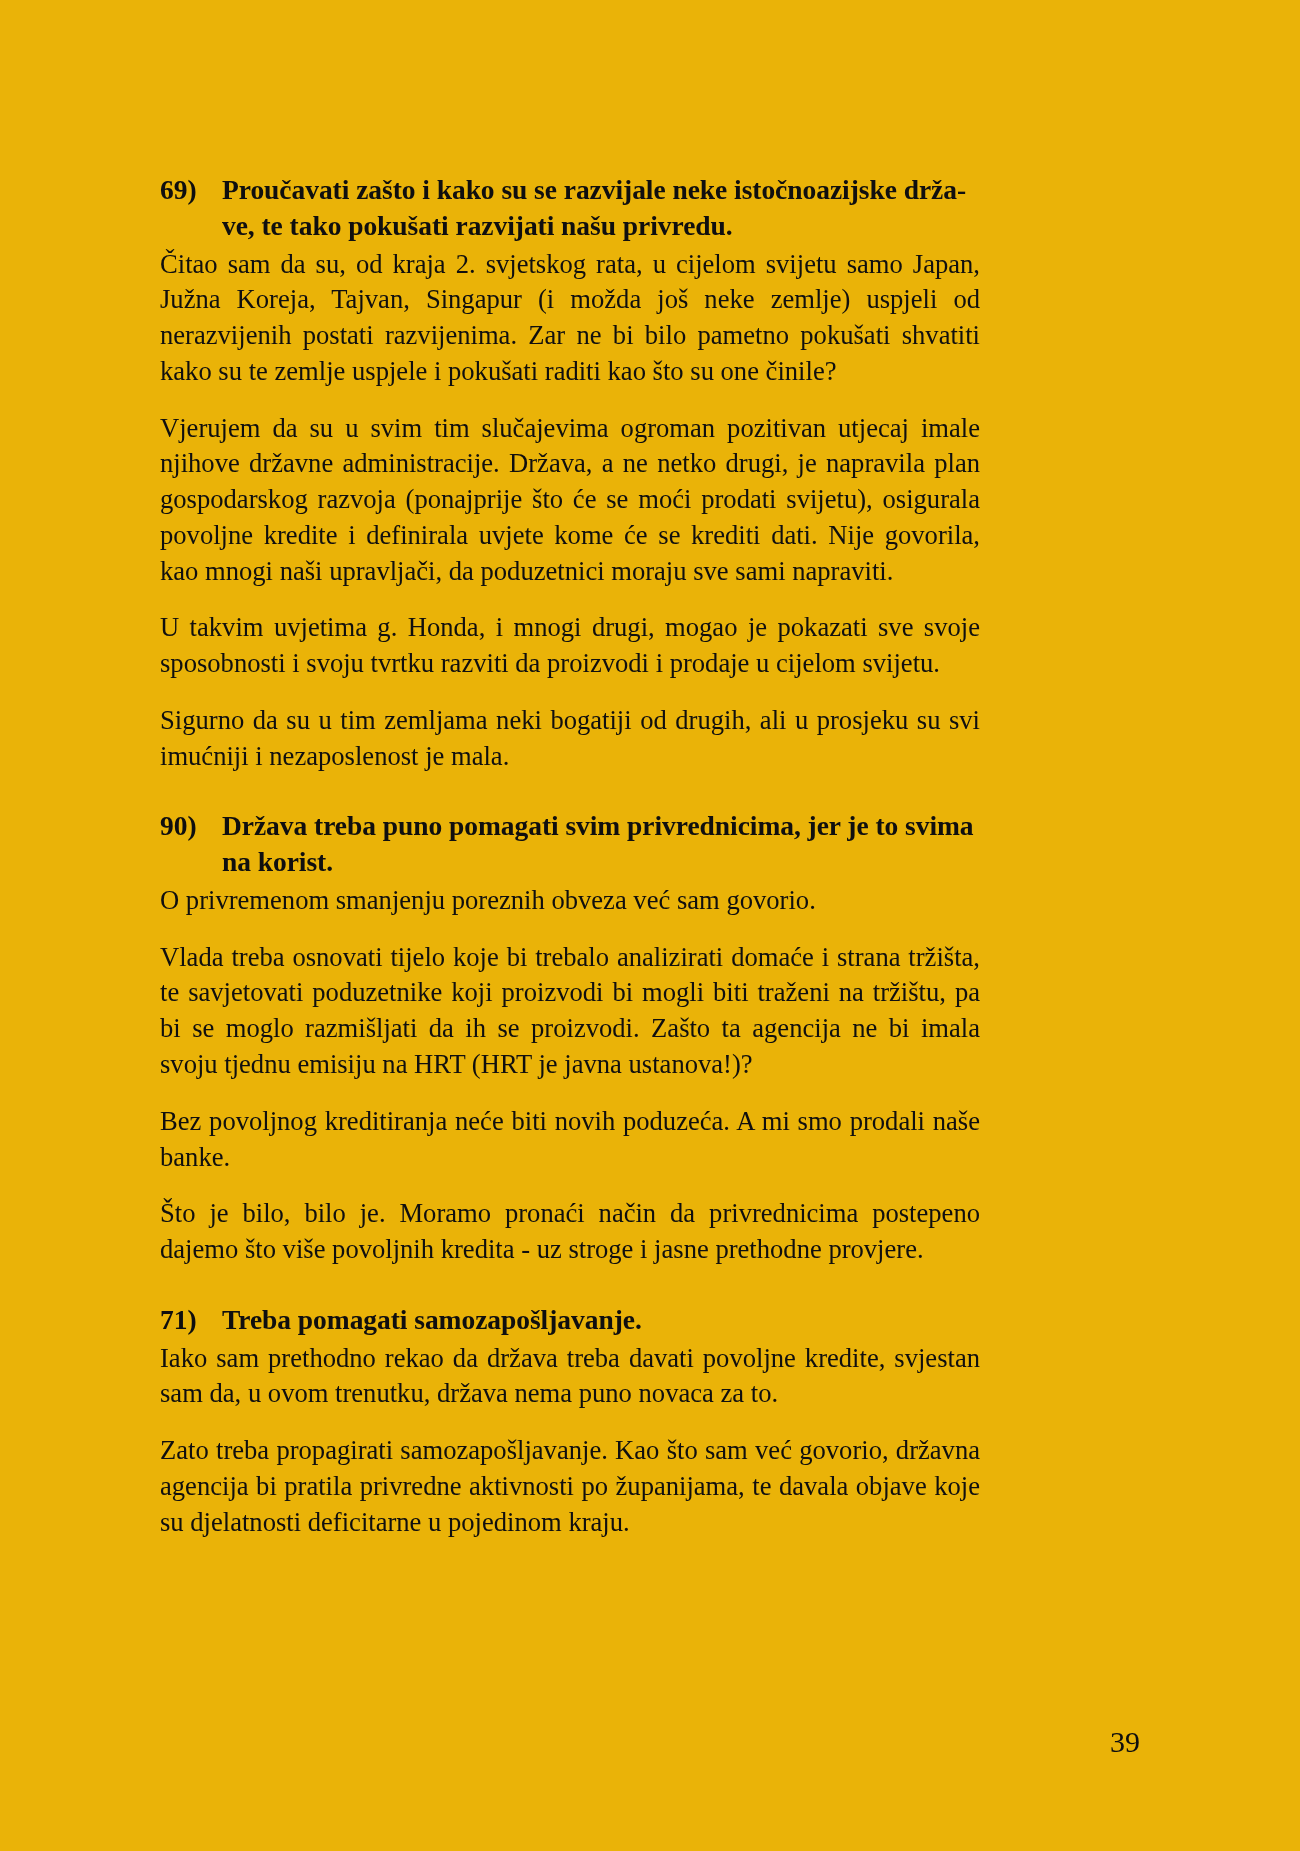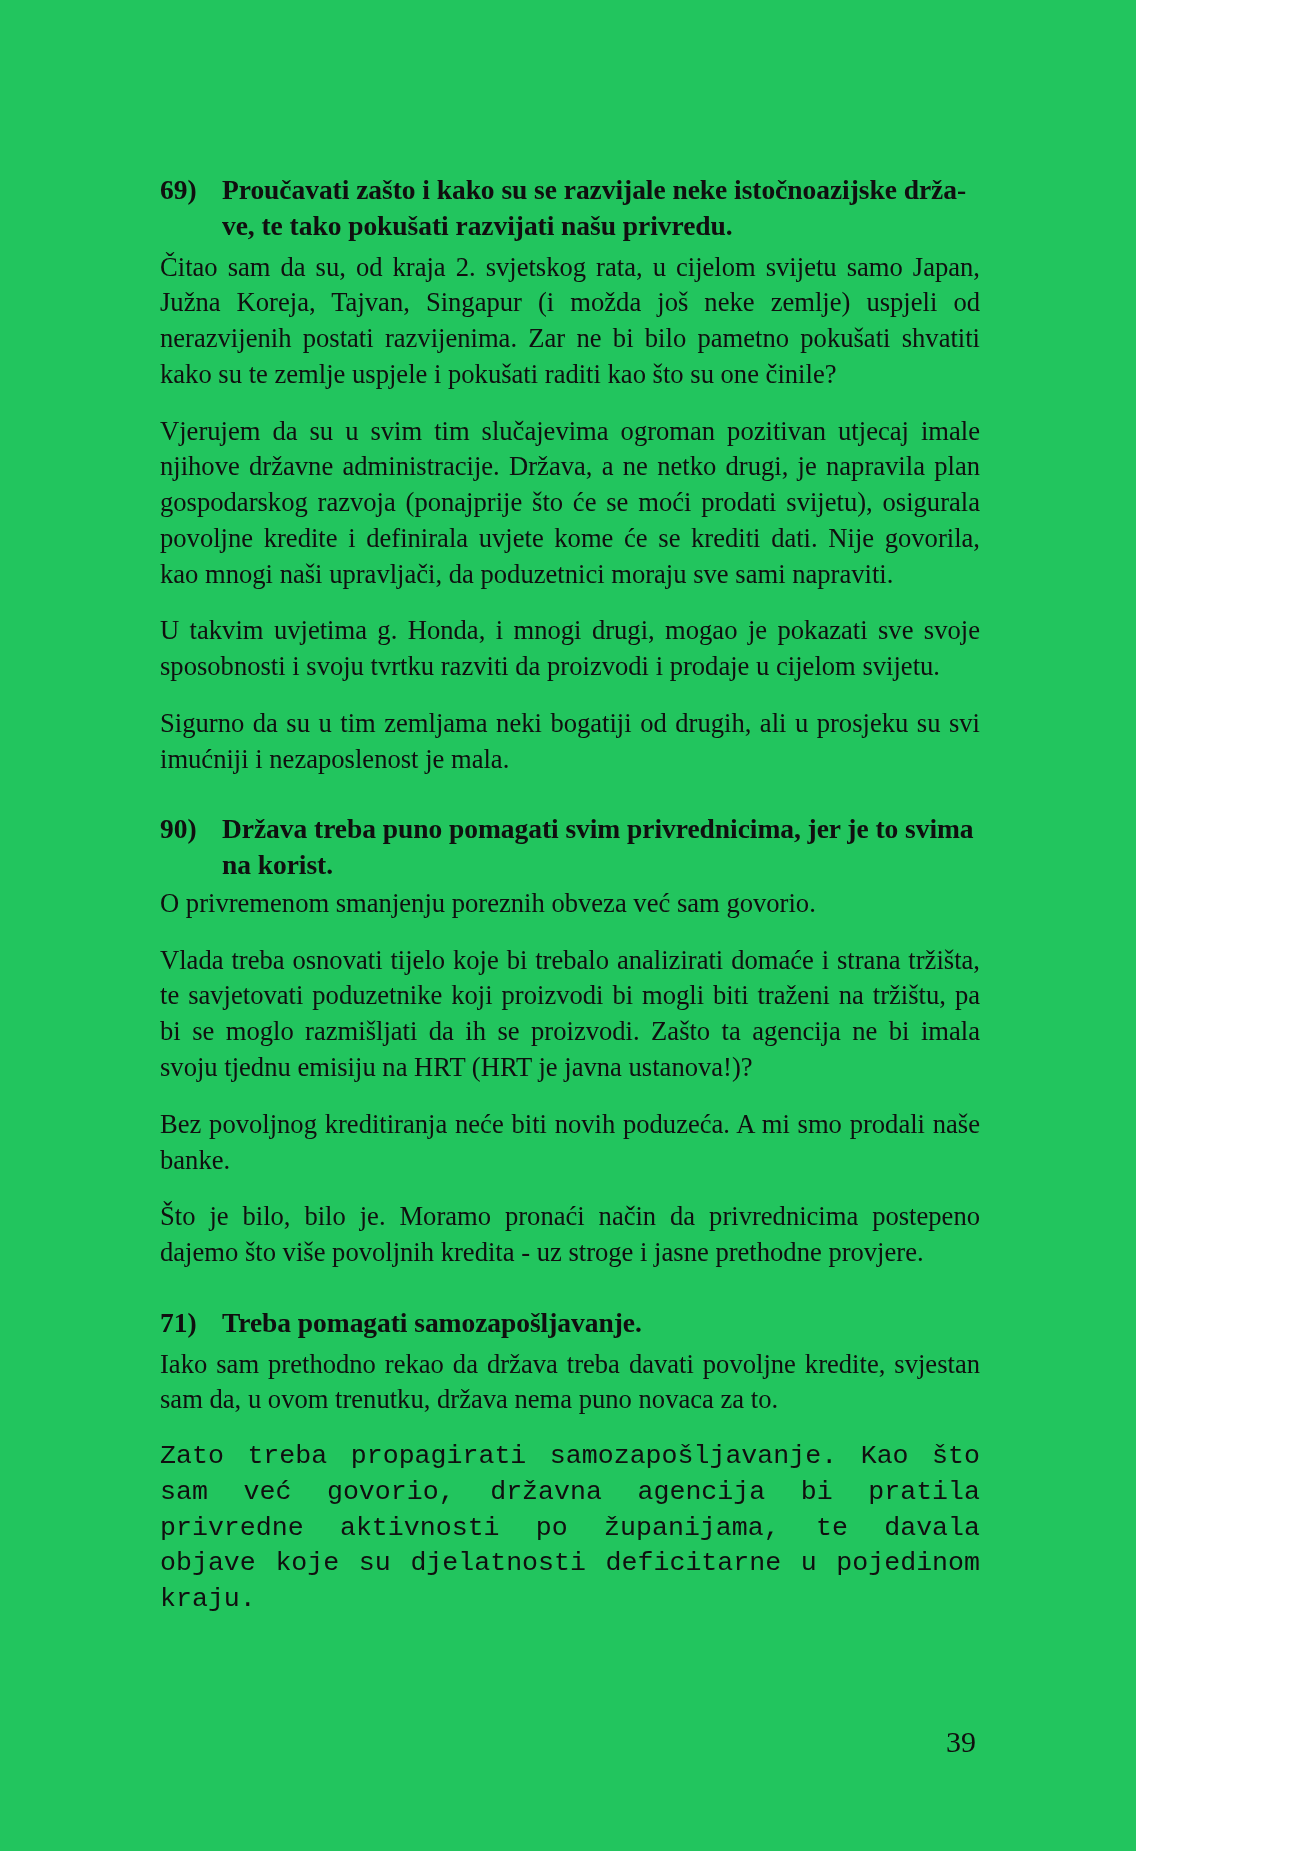--- a/index.html
+++ b/index.html
@@ -2,23 +2,23 @@
 <html lang="hr"><head>
 <meta charset="utf-8">
 <style>
   html, body {
     margin: 0;
     padding: 0;
     background: #ffffff;
   }
   .page {
     position: relative;
-    width: 1136px;
+    width: 1300px;
     height: 1851px;
-    background: #22c55e;
+    background: #eab308;
     box-sizing: border-box;
     font-family: "Liberation Serif", "DejaVu Serif", serif;
     color: #100f0f;
     overflow: hidden;
   }
   .content {
     position: absolute;
     left: 160px;
     top: 172px;
     width: 820px;
@@ -47,22 +47,22 @@
   
   .para {
     font-size: 26.6px;
     line-height: 1.345;
     text-align: justify;
     text-justify: inter-word;
     margin: 0 0 21px 0;
     -webkit-hyphens: none;
     hyphens: none;
   }
-  .para.nospace { margin-bottom: 0; font-family: Liberation Mono, monospace; }
-  .para.after-heading { margin-top: 6px; }
+  .para.nospace { margin-bottom: 0; }
+  .para.after-heading { margin-top: 0; }
 
   
   .heading-block { margin-top: 34px; }
   .heading-block.first { margin-top: 0; }
 
   .page-number {
     position: absolute;
     right: 160px;
     bottom: 92px;
     font-size: 30px;

